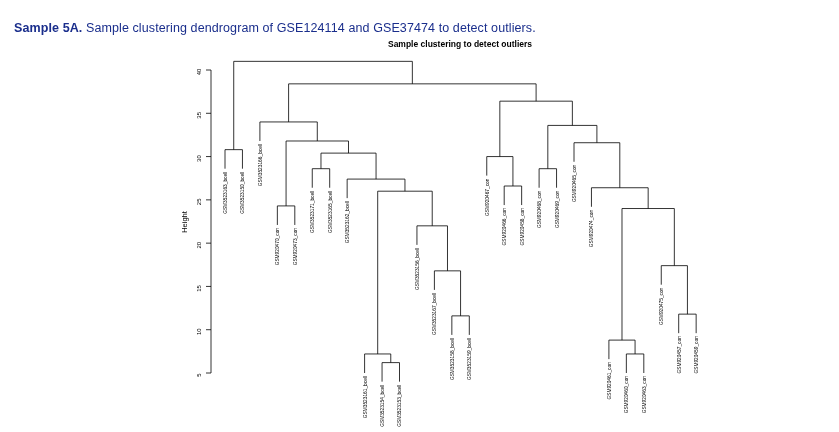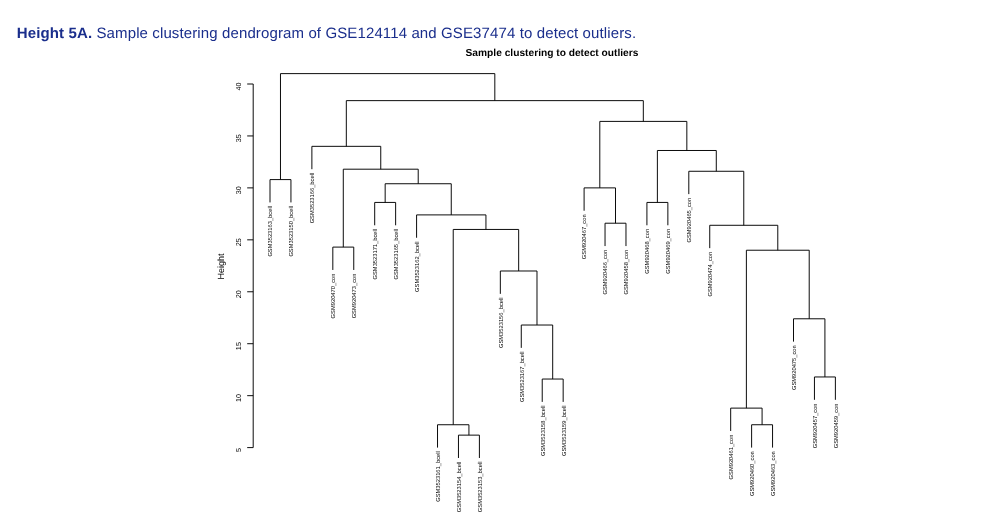--- a/index.html
+++ b/index.html
@@ -7,21 +7,21 @@
        font-family:"Liberation Sans",sans-serif;}
   .caption{position:absolute;left:14px;top:8px;font-size:12.5px;color:#1a2e8c;
            letter-spacing:.1px;}
   .caption b{font-weight:bold;}
   #plot-wrap{position:absolute;left:0;top:0;width:690px;height:432px;}
   svg text{font-family:"Liberation Sans",sans-serif;fill:#000;}
 </style>
 </head>
 <body>
 
-<p class="caption"><b>Height 5A.</b><span> Sample clustering dendrogram of GSE124114 and GSE37474 to detect outliers.</span></p>
+<p class="caption"><b>Sample 5A.</b><span> Sample clustering dendrogram of GSE124114 and GSE37474 to detect outliers.</span></p>
 
 <div id="plot-wrap">
   <svg id="dendro" width="839" height="432" viewBox="0 0 839 432">
       <text x="460" y="47" text-anchor="middle" font-size="8.5" font-weight="bold">Sample clustering to detect outliers</text>
       <text x="187" y="222" text-anchor="middle" font-size="7.5" transform="rotate(-90 187 222)">Height</text>
       <line x1="211" y1="70.005" x2="211" y2="373" stroke="#000000" stroke-width="0.8"></line>
       <line x1="206" y1="373" x2="211" y2="373" stroke="#000000" stroke-width="0.8"></line>
       <text x="201" y="375" text-anchor="middle" font-size="6" transform="rotate(-90 201 375)">5</text>
       <line x1="206" y1="329.71500000000003" x2="211" y2="329.71500000000003" stroke="#000000" stroke-width="0.8"></line>
       <text x="201" y="331.71500000000003" text-anchor="middle" font-size="6" transform="rotate(-90 201 331.71500000000003)">10</text>

